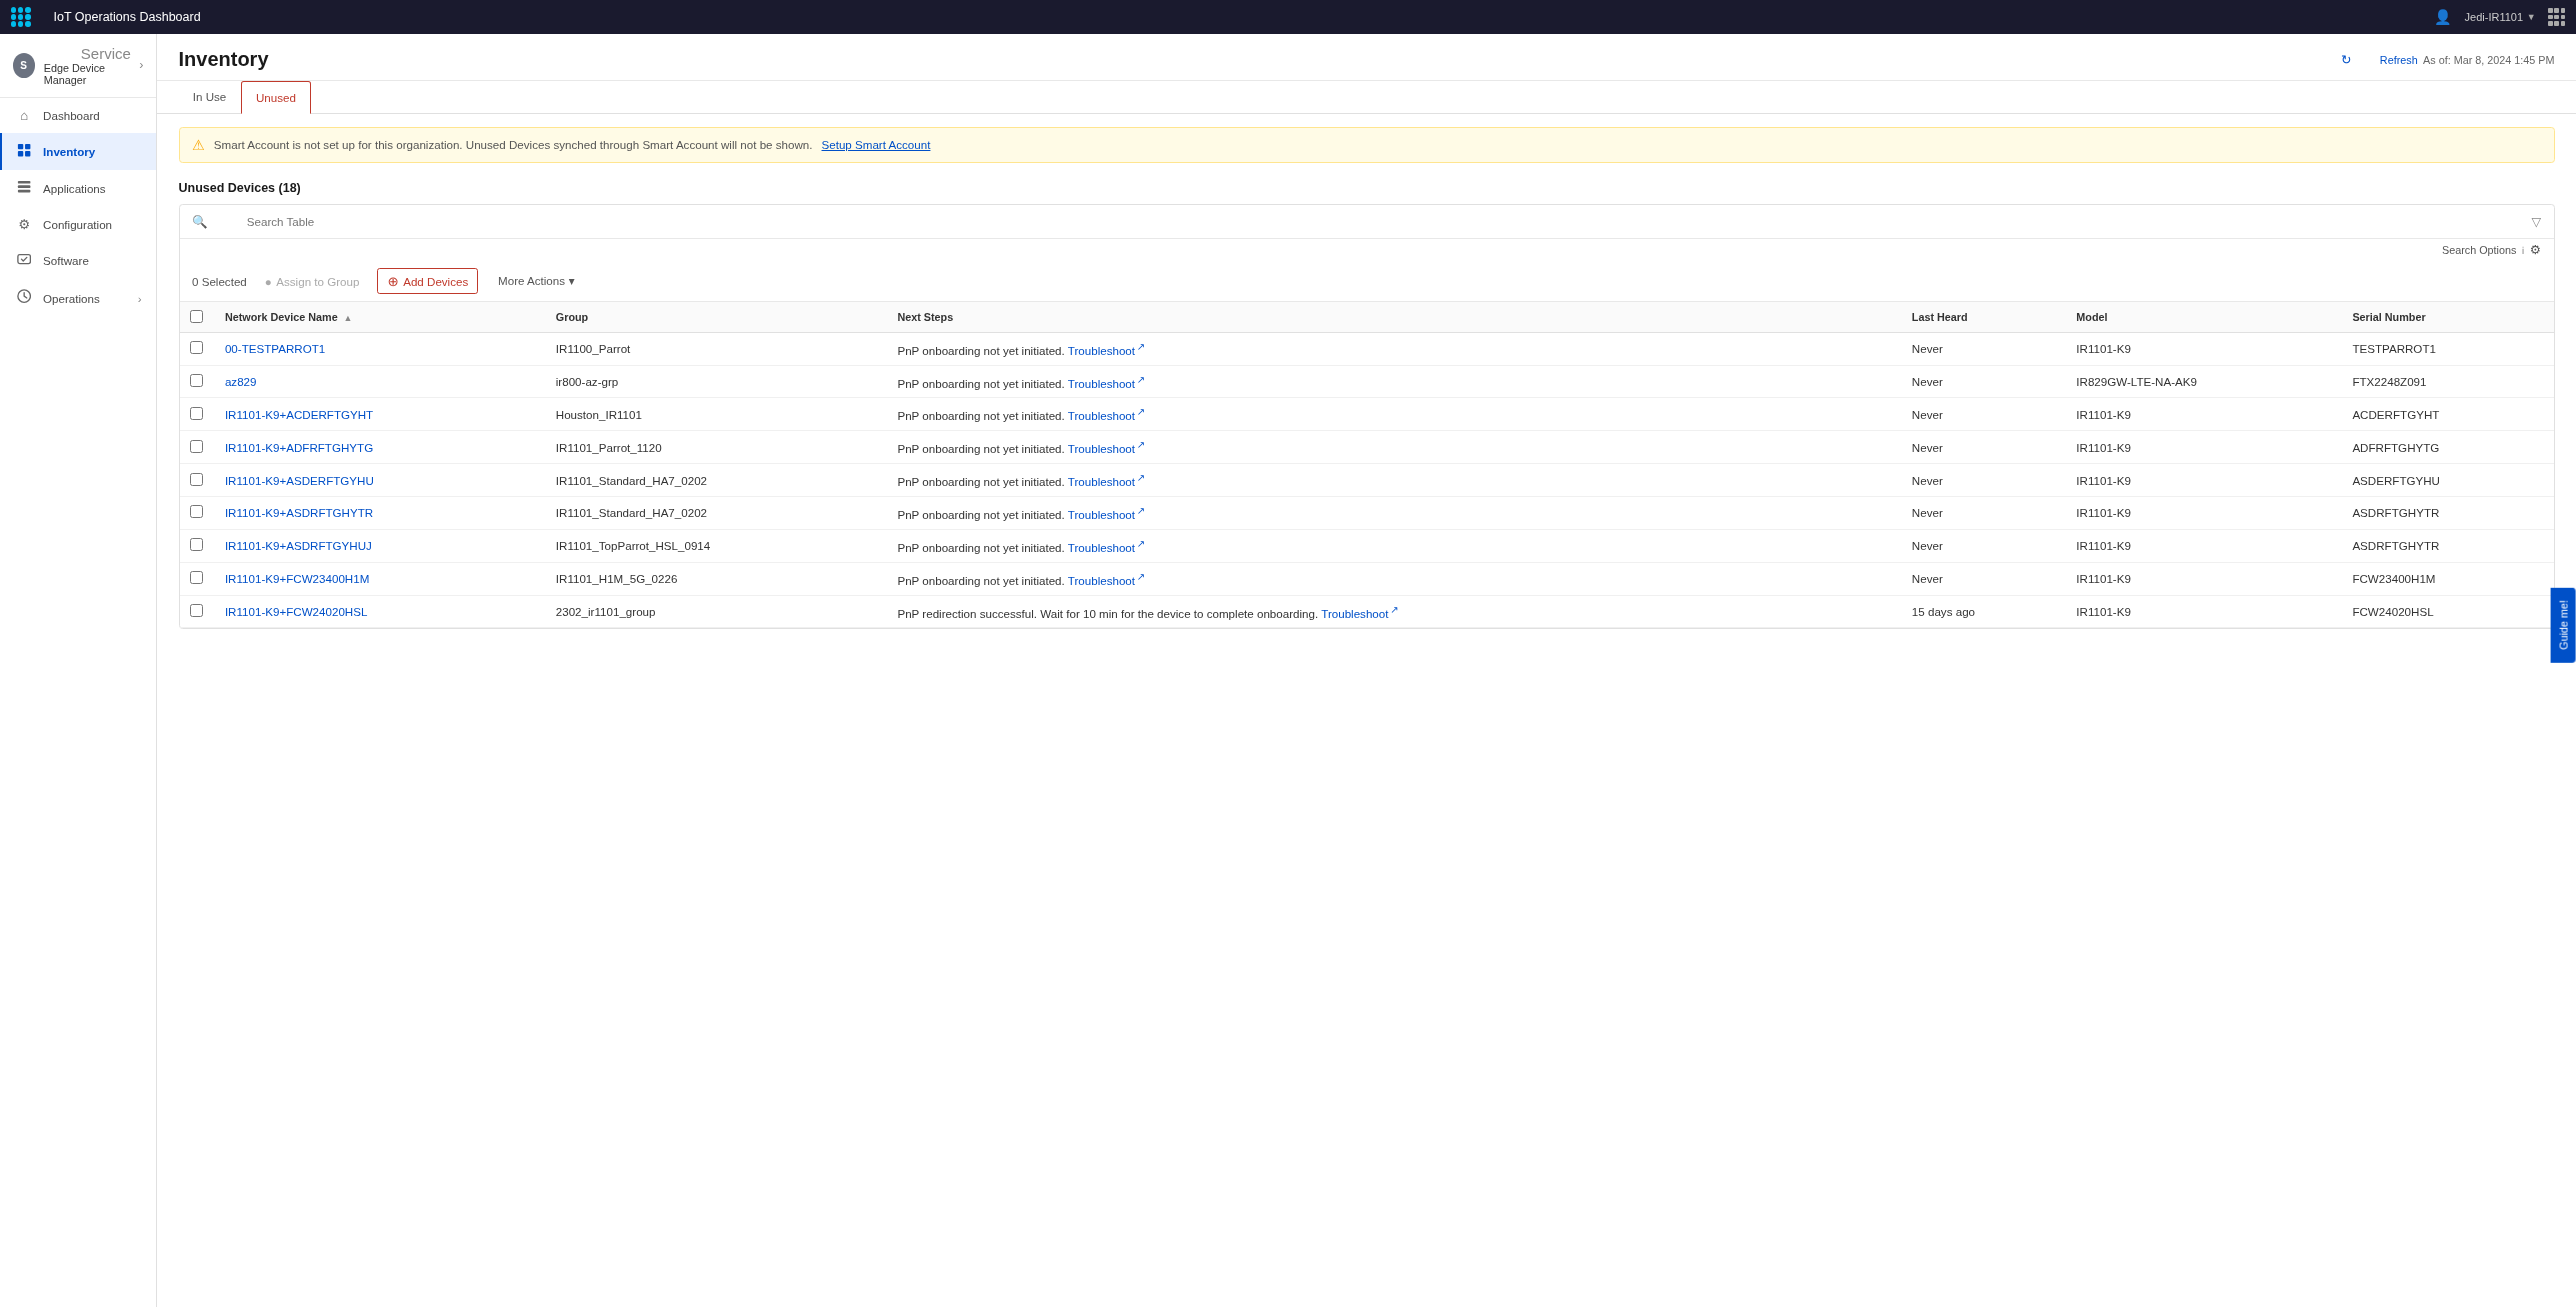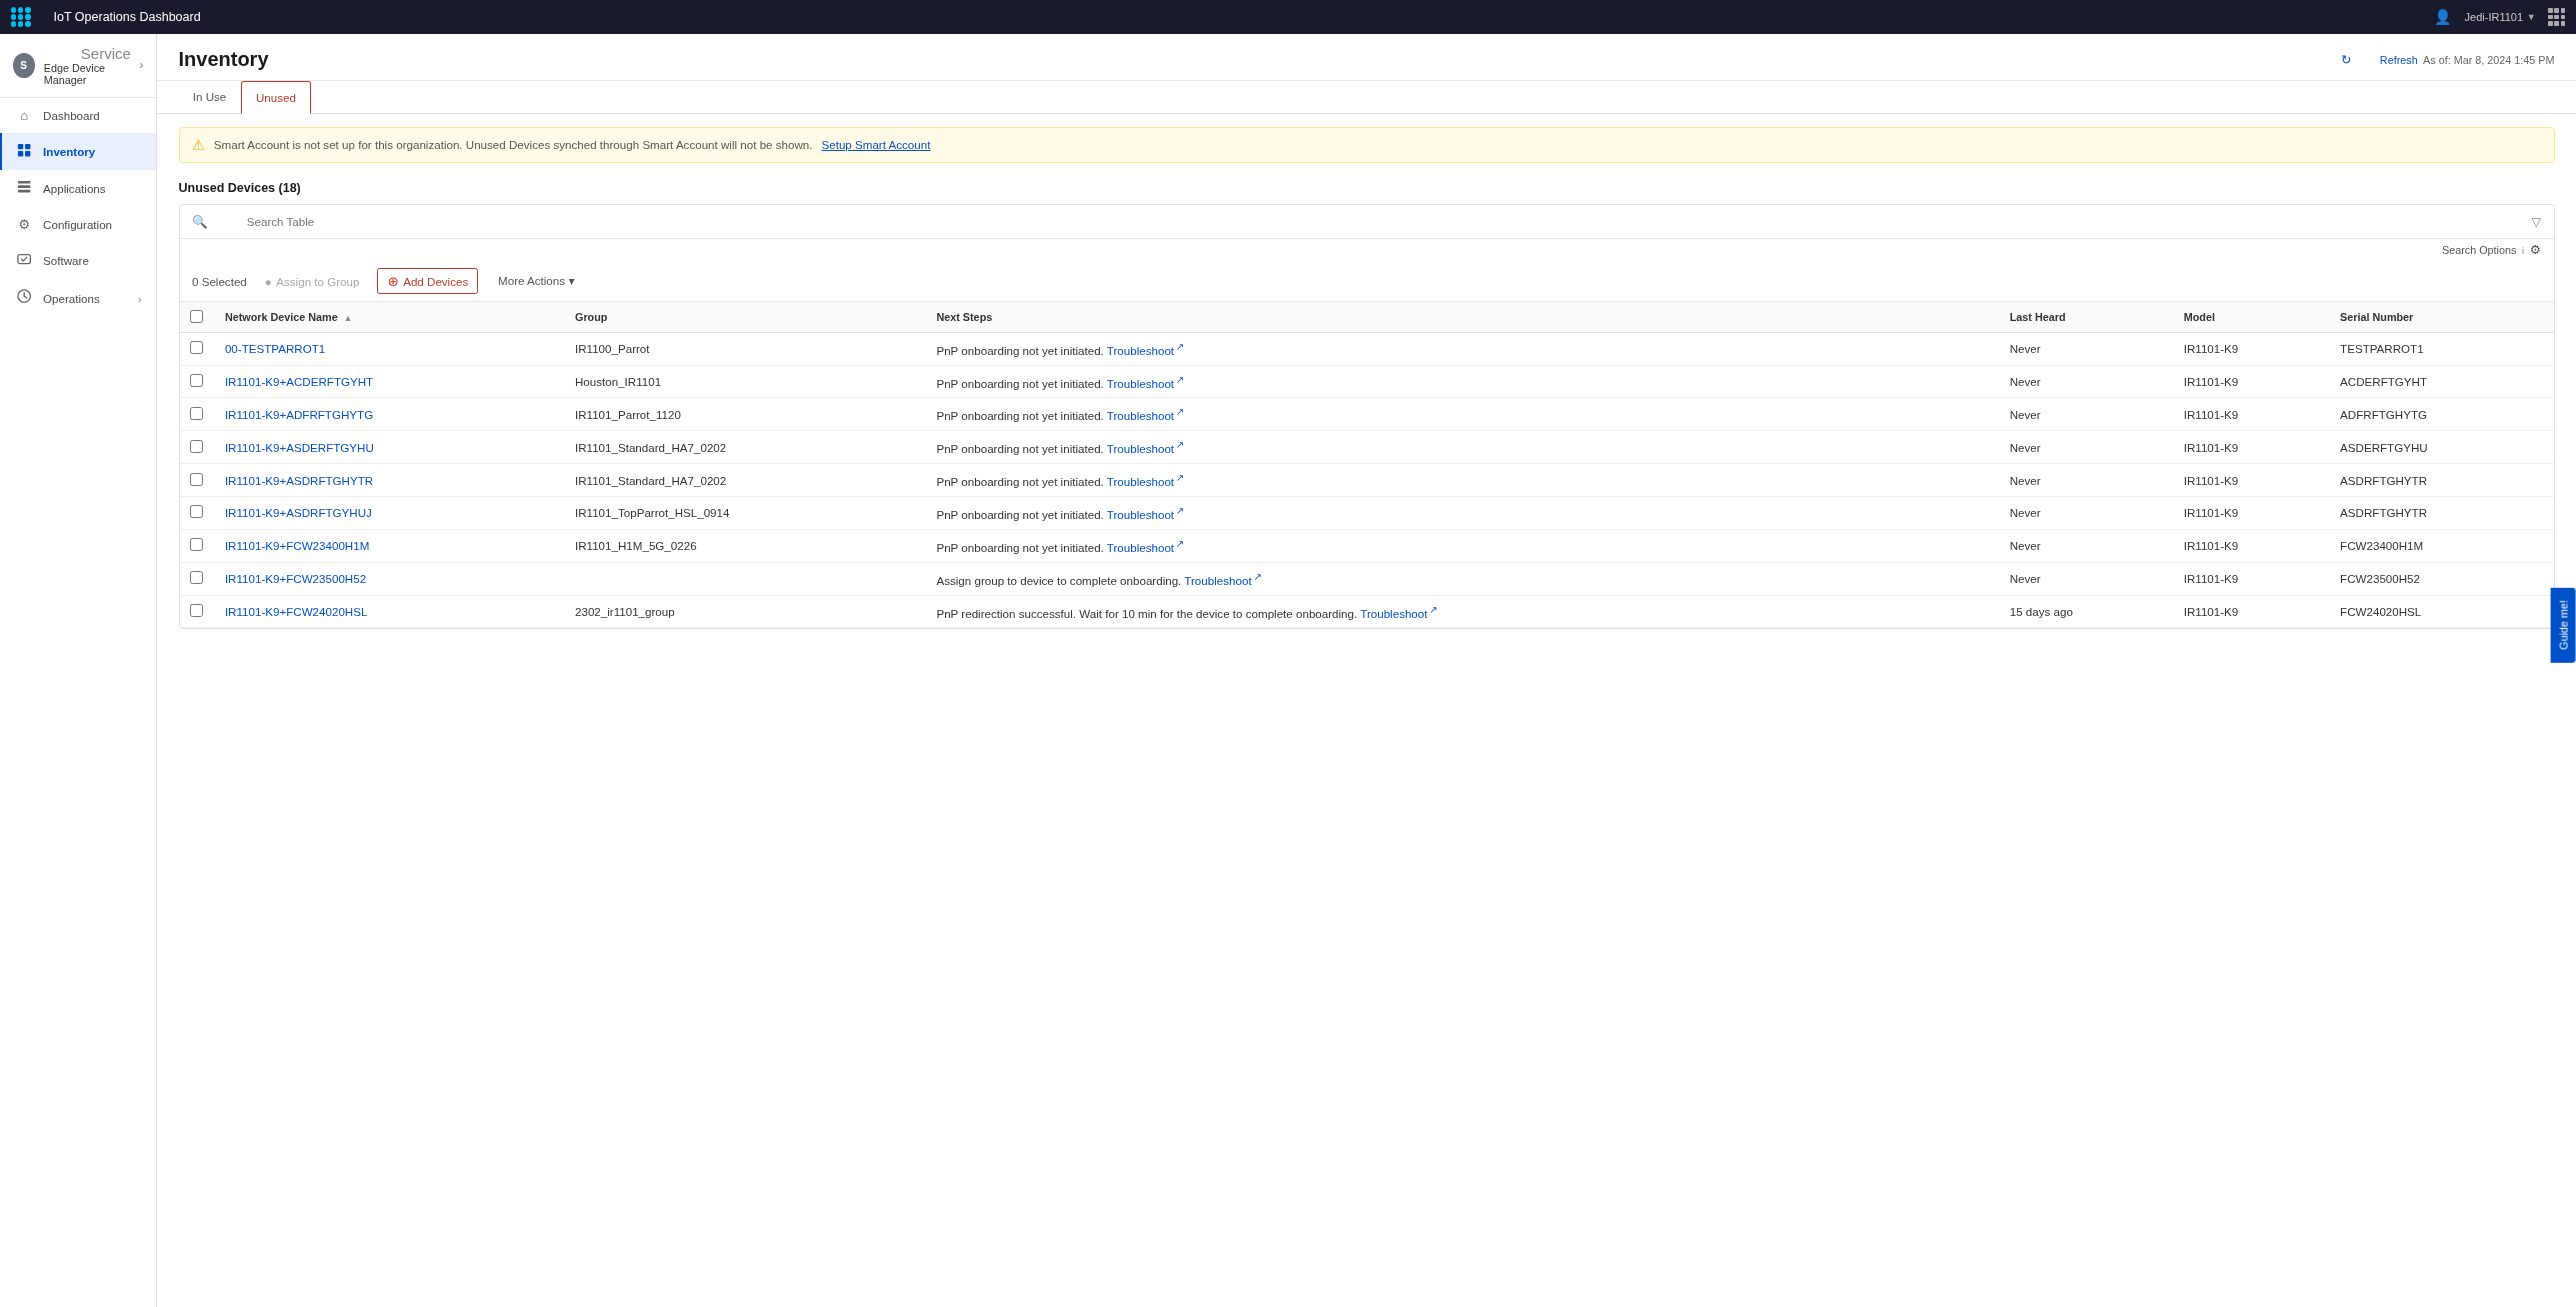--- a/index.html
+++ b/index.html
@@ -484,20 +484,35 @@
     </td>
     <td>Never</td>
     <td>IR1101-K9</td>
     <td>TESTPARROT1</td>
   </tr>
             <tr>
     <td class="checkbox-cell">
       <input type="checkbox" style="">
     </td>
     <td>
+      <a class="device-link">az829</a>
+    </td>
+    <td>ir800-az-grp</td>
+    <td>
+      PnP onboarding not yet initiated. <a class="troubleshoot-link">Troubleshoot</a><sup class="ext-icon">↗</sup>
+    </td>
+    <td>Never</td>
+    <td>IR829GW-LTE-NA-AK9</td>
+    <td>FTX2248Z091</td>
+  </tr>
+            <tr>
+    <td class="checkbox-cell">
+      <input type="checkbox" style="">
+    </td>
+    <td>
       <a class="device-link">IR1101-K9+ACDERFTGYHT</a>
     </td>
     <td>Houston_IR1101</td>
     <td>
       PnP onboarding not yet initiated. <a class="troubleshoot-link">Troubleshoot</a><sup class="ext-icon">↗</sup>
     </td>
     <td>Never</td>
     <td>IR1101-K9</td>
     <td>ACDERFTGYHT</td>
   </tr>
@@ -568,35 +583,20 @@
     <td>
       <a class="device-link">IR1101-K9+FCW23400H1M</a>
     </td>
     <td>IR1101_H1M_5G_0226</td>
     <td>
       PnP onboarding not yet initiated. <a class="troubleshoot-link">Troubleshoot</a><sup class="ext-icon">↗</sup>
     </td>
     <td>Never</td>
     <td>IR1101-K9</td>
     <td>FCW23400H1M</td>
-  </tr>
-            <tr>
-    <td class="checkbox-cell">
-      <input type="checkbox" style="">
-    </td>
-    <td>
-      <a class="device-link">IR1101-K9+FCW23500H52</a>
-    </td>
-    <td></td>
-    <td>
-      Assign group to device to complete onboarding. <a class="troubleshoot-link">Troubleshoot</a><sup class="ext-icon">↗</sup>
-    </td>
-    <td>Never</td>
-    <td>IR1101-K9</td>
-    <td>FCW23500H52</td>
   </tr>
             <tr>
     <td class="checkbox-cell">
       <input type="checkbox" style="">
     </td>
     <td>
       <a class="device-link">IR1101-K9+FCW24020HSL</a>
     </td>
     <td>2302_ir1101_group</td>
     <td>

